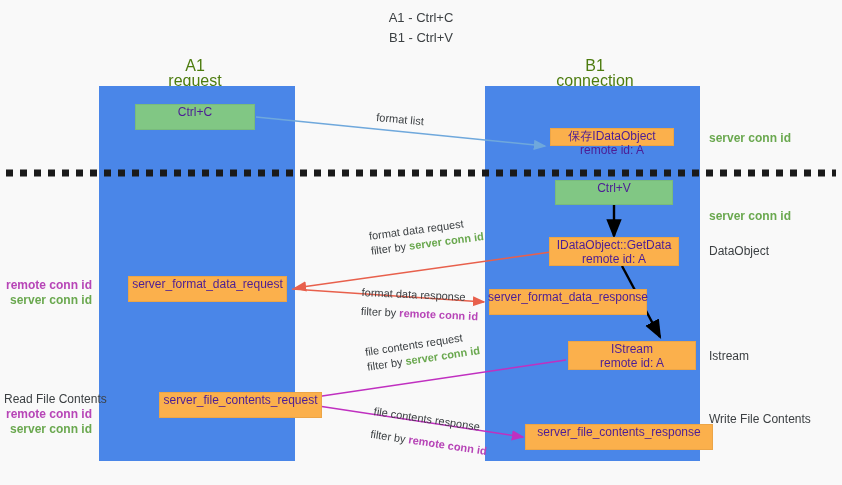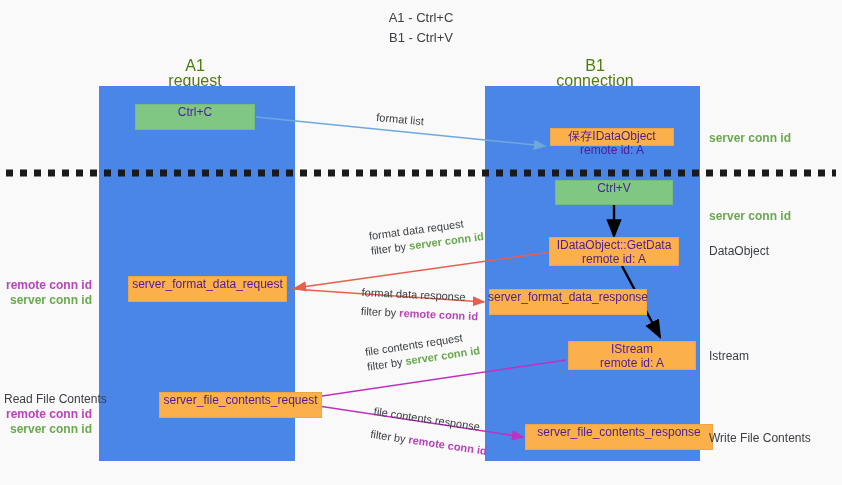--- a/index.html
+++ b/index.html
@@ -179,21 +179,21 @@
   </div>
 
   <div class="node orange" style="left:525px; top:424px; width:188px; height:26px;">
     <span>server_file_contents_response</span>
   </div>
 
   <div class="side-label conn-green" style="left:709px; top:131px;">server conn id</div>
   <div class="side-label conn-green" style="left:709px; top:209px;">server conn id</div>
   <div class="side-label" style="left:709px; top:244px;">DataObject</div>
   <div class="side-label" style="left:709px; top:349px;">Istream</div>
-  <div class="side-label" style="left:709px; top:431px;text-align:center;">Write File Contents</div>
+  <div class="side-label" style="left:709px; top:412px;text-align:center;">Write File Contents</div>
 
   <div class="left-stack" style="left:0px; top:278px; width:92px;">
     <div class="conn-purple">remote conn id</div>
     <div class="conn-green">server conn id</div>
   </div>
 
   <div class="left-stack" style="left:0px; top:392px; width:92px;">
     <div class="plain" style="text-align:left; padding-left:4px;">Read File Contents</div>
     <div class="conn-purple">remote conn id</div>
     <div class="conn-green">server conn id</div>

